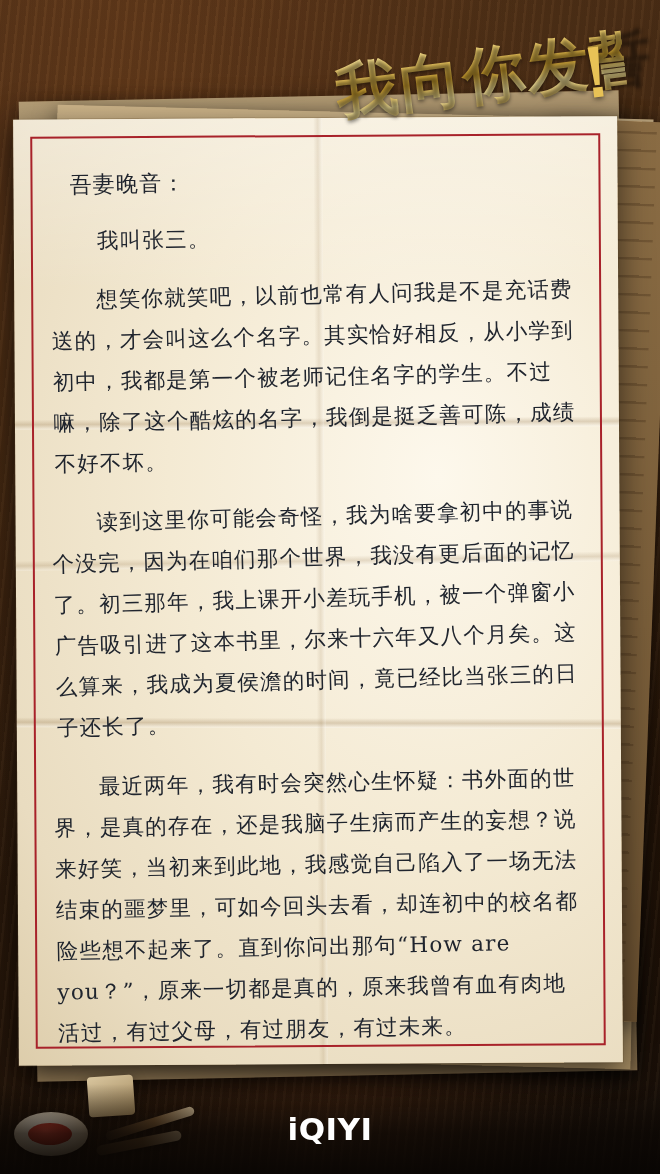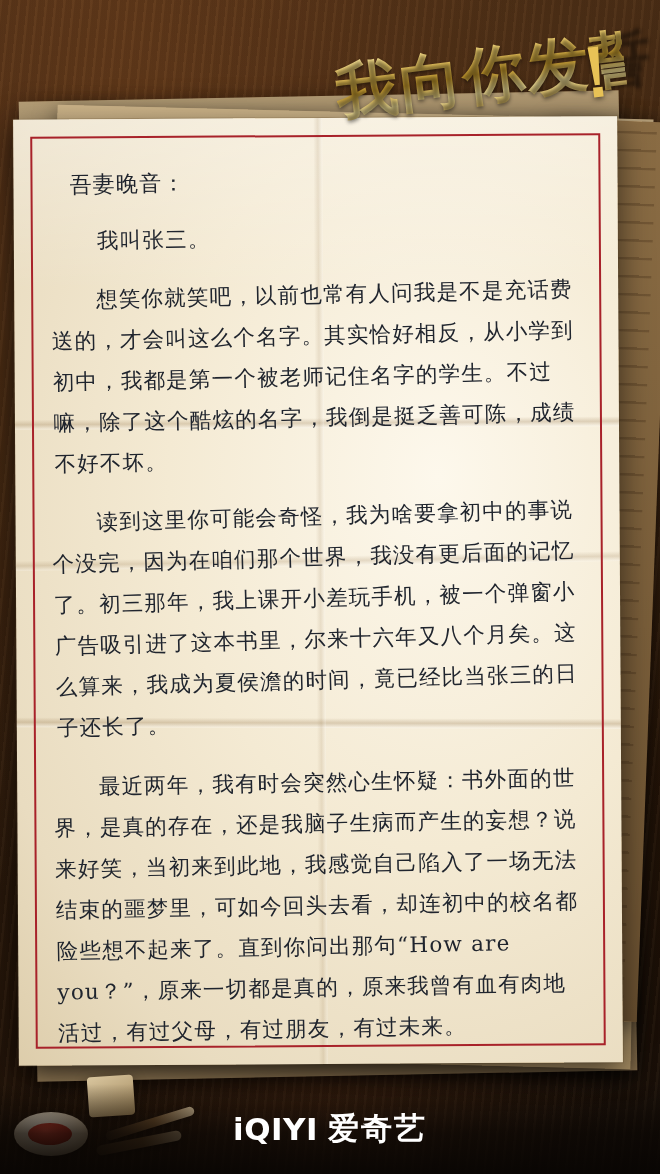--- a/index.html
+++ b/index.html
@@ -259,16 +259,15 @@
     <div class="title-bang">！</div>
   </div>
 
   <div class="prop" id="seal-box"></div>
   <div class="prop" id="brush-2"></div>
   <div class="prop" id="brush-1"></div>
   <div class="prop" id="ink-dish"></div>
 
   <div id="footer">
     <span id="logo-latin">iQIYI</span>
-    <span id="logo-cn">爱奇艺</span>
   </div>
 
 </div>
 
 </body></html>

